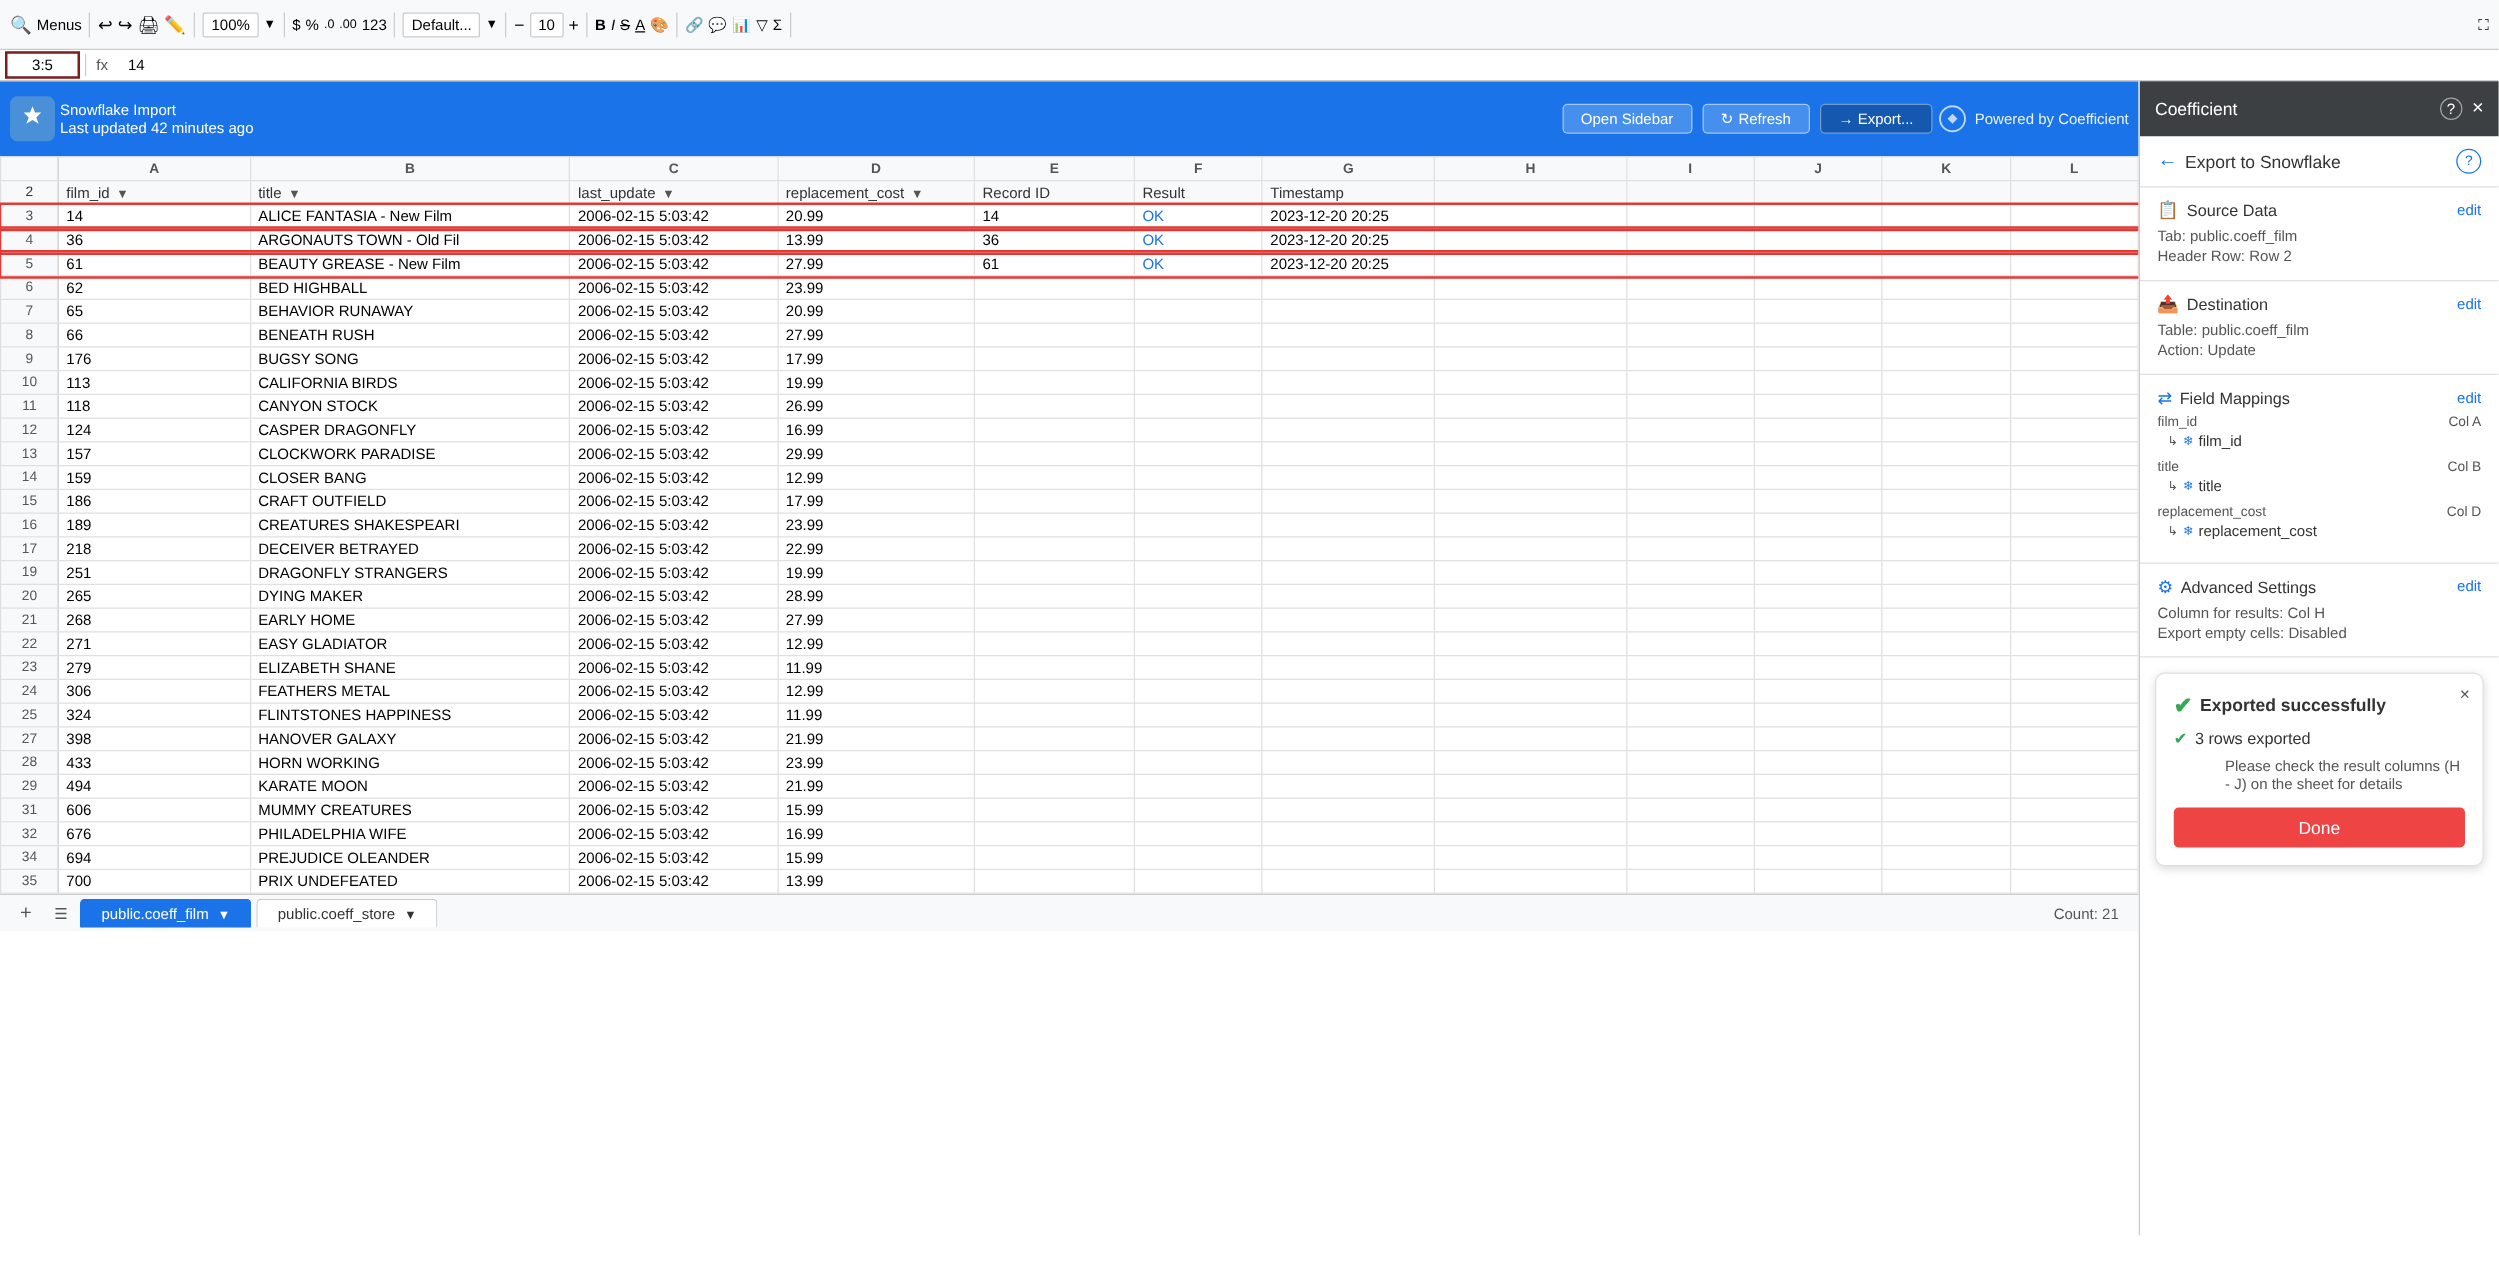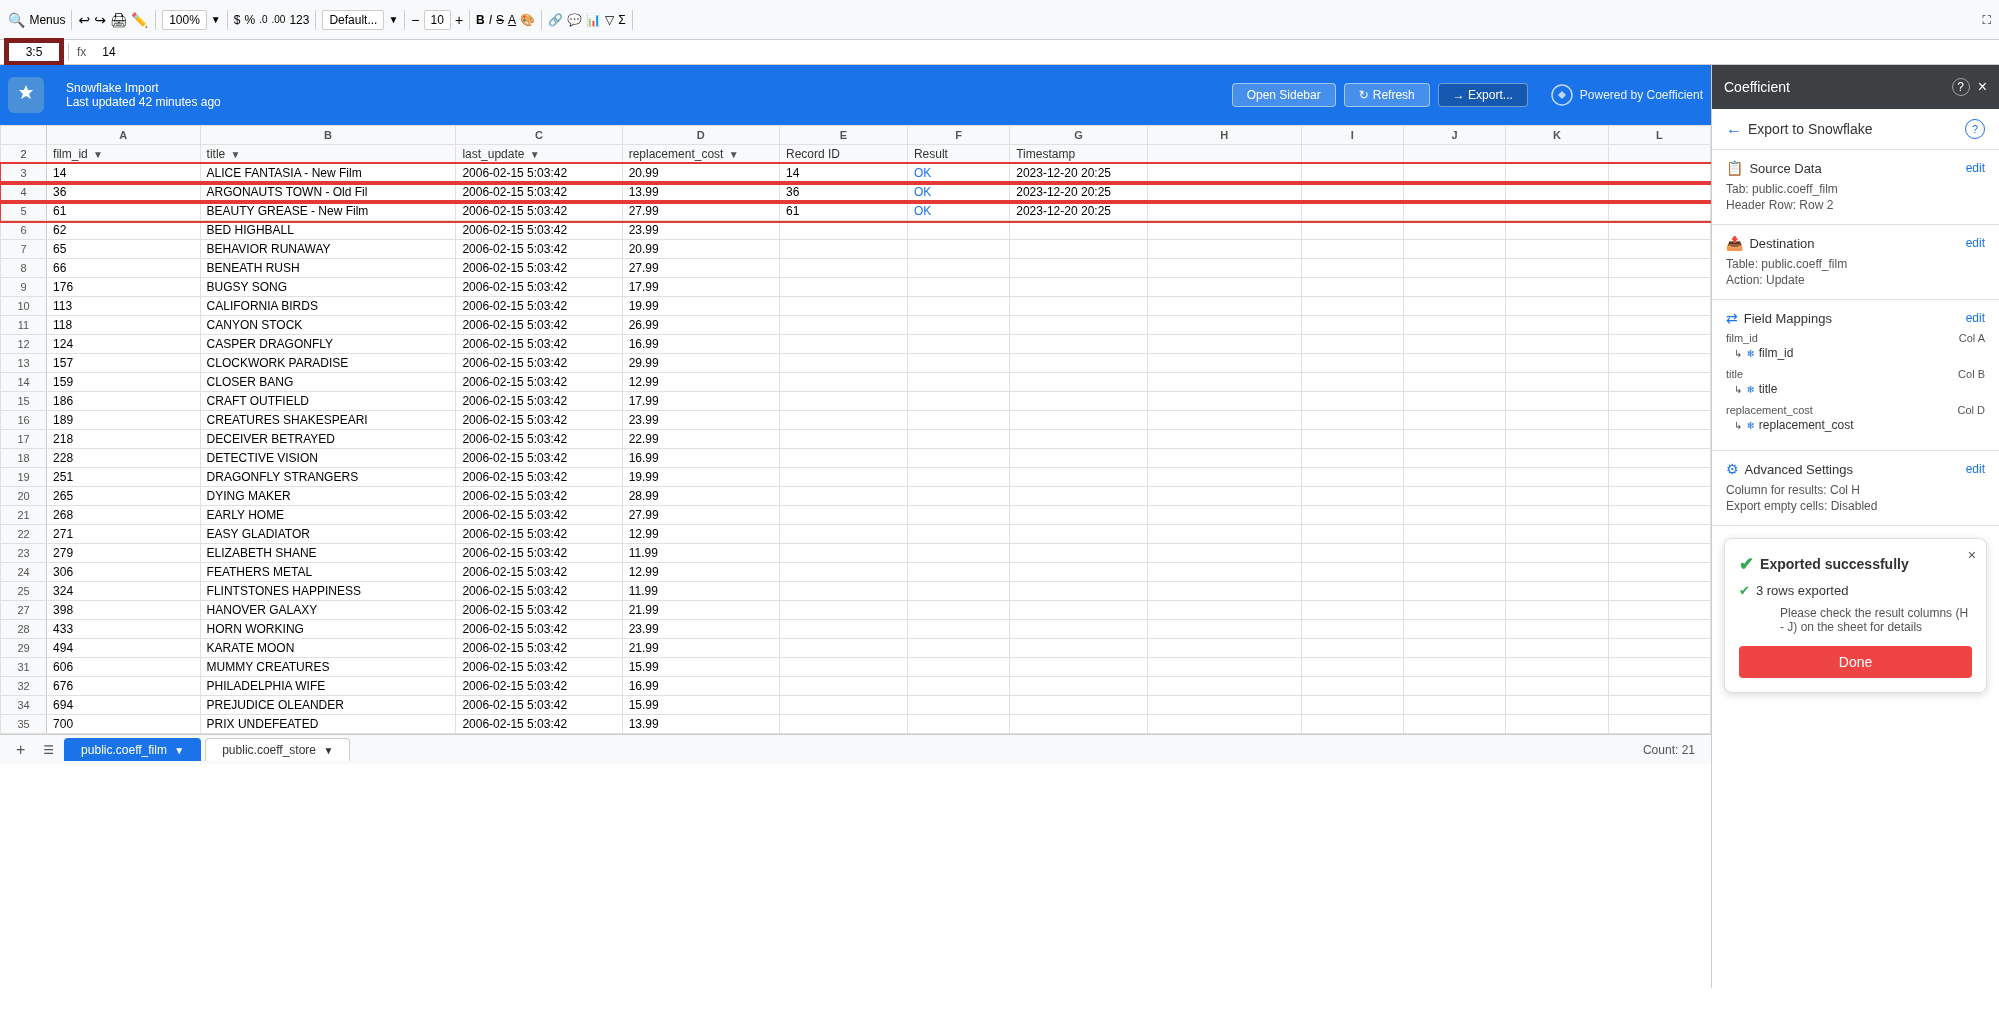--- a/index.html
+++ b/index.html
@@ -11,34 +11,34 @@
       border-bottom: 1px solid #ccc; padding: 0 8px; gap: 4px;
     }
     .toolbar-separator { width: 1px; height: 20px; background: #ccc; margin: 0 2px; }
     .zoom-display { border: 1px solid #ccc; padding: 2px 6px; border-radius: 2px; font-size: 12px; background: #fff; }
 
     
     .formula-bar {
       display: flex; align-items: center; height: 25px; border-bottom: 1px solid #ccc;
       background: #fff; padding: 0 4px; gap: 4px;
     }
-    .cell-ref { width: 60px; border: 5px solid #7f1d1d; padding: 2px 0; font-size: 12px; text-align: center; }
+    .cell-ref { width: 60px; border: 2px solid #7f1d1d; padding: 2px 0; font-size: 12px; text-align: center; }
     .formula-sep { width: 1px; height: 18px; background: #ccc; }
     .formula-input { flex: 1; border: none; outline: none; font-size: 12px; padding: 2px 8px; }
 
     
     .main-area { display: flex; height: calc(1018px - 40px - 25px - 30px); }
 
     
     .spreadsheet-container { flex: 1; overflow: hidden; display: flex; flex-direction: column; }
 
     
     .sheet-banner {
       background: #1a73e8; color: #fff; display: flex; align-items: center;
-      padding: 4px 8px; gap: 22px; height: 60px;
+      padding: 4px 8px; gap: 4px; height: 60px;
     }
     .banner-logo { width: 36px; height: 36px; background: #4a90d9; border-radius: 6px; display: flex; align-items: center; justify-content: center; }
     .banner-text { display: flex; flex-direction: column; flex: 1; }
     .banner-actions { display: flex; gap: 8px; align-items: center; }
     .banner-btn { background: rgba(255,255,255,0.2); border: 1px solid rgba(255,255,255,0.5); color: #fff; padding: 4px 14px; border-radius: 4px; cursor: pointer; font-size: 12px; display: flex; align-items: center; gap: 4px; }
     .banner-btn-export { background: #1558b0; border: 1px solid rgba(255,255,255,0.4); }
     .powered-by { margin-left: auto; display: flex; align-items: center; gap: 6px; font-size: 12px; opacity: 0.9; }
     .row-num-header { width: 36px; border-right: 1px solid #ccc; background: #f8f9fa; }
     table { border-collapse: collapse; width: 100%; }
     td, th { border: 1px solid #e0e0e0; padding: 2px 6px; font-size: 12px; white-space: nowrap; overflow: hidden; max-width: 200px; }
@@ -481,35 +481,20 @@
               <td class="col-e"></td>
               <td class="col-f result-ok"></td>
               <td class="col-g"></td>
               <td class="col-h"></td>
               <td class="col-i"></td>
               <td class="col-j"></td>
               <td class="col-k"></td>
               <td class="col-l"></td>
             </tr>
             <tr>
-              <td class="row-num">18</td>
-              <td class="col-a">228</td>
-              <td class="col-b">DETECTIVE VISION</td>
-              <td class="col-c">2006-02-15 5:03:42</td>
-              <td class="col-d">16.99</td>
-              <td class="col-e"></td>
-              <td class="col-f result-ok"></td>
-              <td class="col-g"></td>
-              <td class="col-h"></td>
-              <td class="col-i"></td>
-              <td class="col-j"></td>
-              <td class="col-k"></td>
-              <td class="col-l"></td>
-            </tr>
-            <tr>
               <td class="row-num">19</td>
               <td class="col-a">251</td>
               <td class="col-b">DRAGONFLY STRANGERS</td>
               <td class="col-c">2006-02-15 5:03:42</td>
               <td class="col-d">19.99</td>
               <td class="col-e"></td>
               <td class="col-f result-ok"></td>
               <td class="col-g"></td>
               <td class="col-h"></td>
               <td class="col-i"></td>

